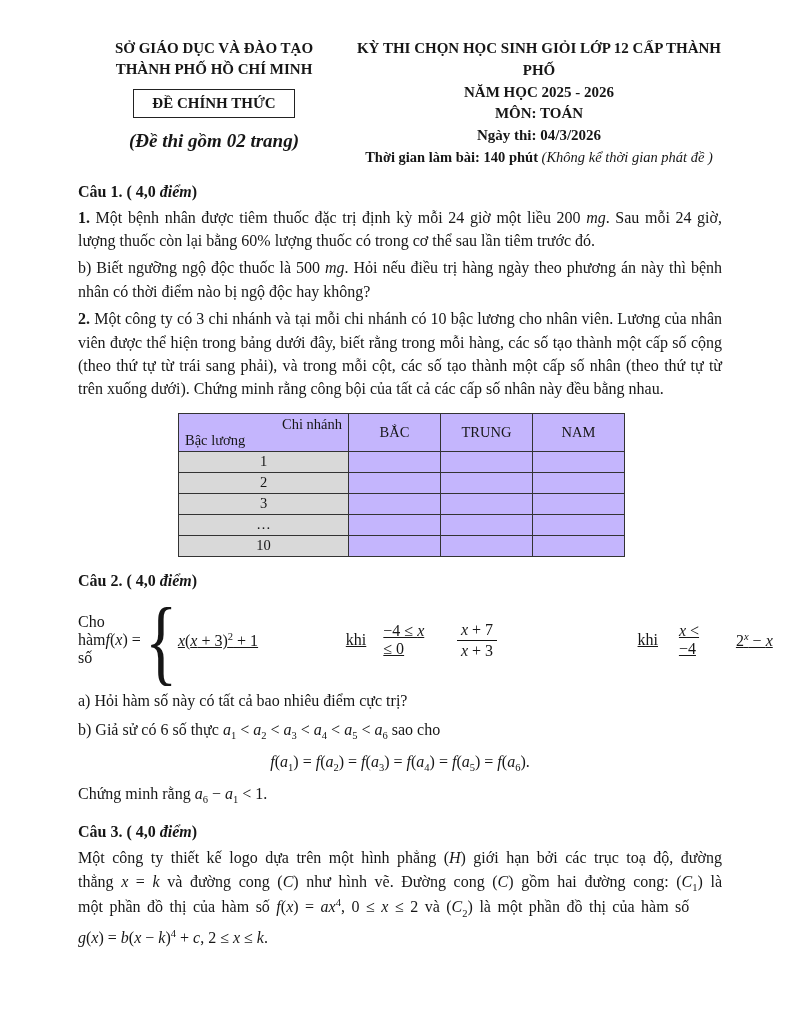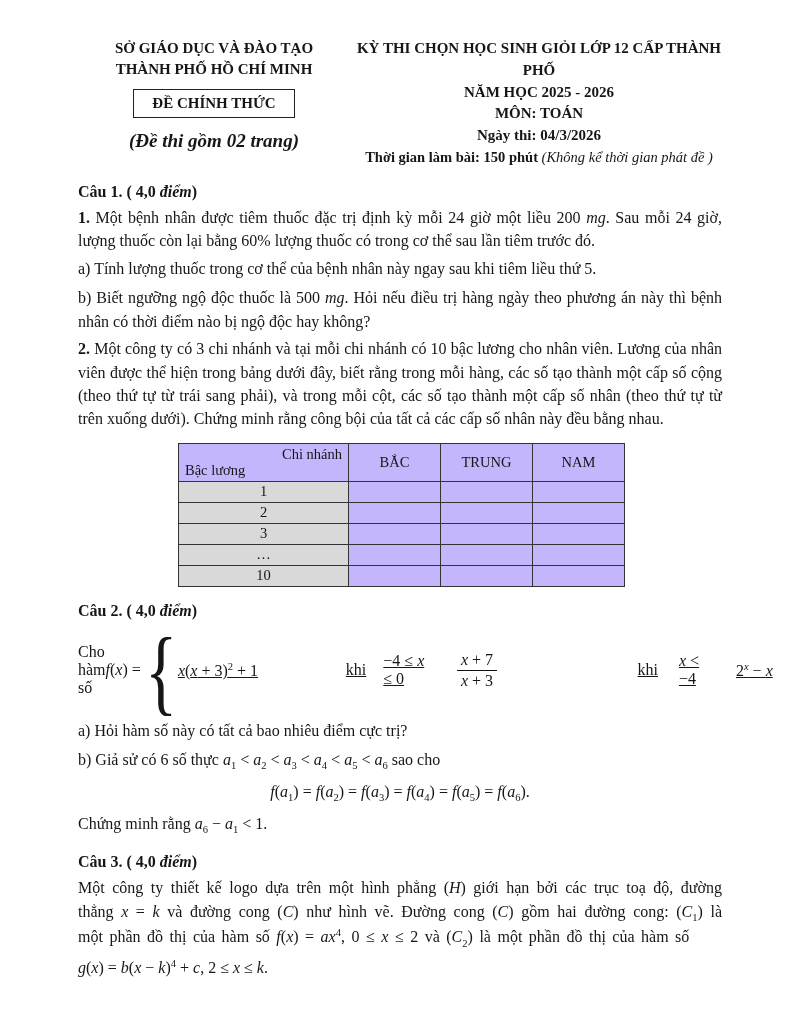--- a/index.html
+++ b/index.html
@@ -101,29 +101,28 @@
         <span class="code-box">ĐỀ CHÍNH THỨC</span>
       </div>
       <div class="pages-note">(Đề thi gồm 02 trang)</div>
     </div>
     <div class="hdr-right">
       <div class="hline">KỲ THI CHỌN HỌC SINH GIỎI LỚP 12 CẤP THÀNH PHỐ</div>
       <div class="hline">NĂM HỌC 2025 - 2026</div>
       <div class="hline">MÔN: TOÁN</div>
       <div class="hline">Ngày thi: 04/3/2026</div>
       <div class="duration-line">
-        <span class="duration-bold">Thời gian làm bài: 150 phút </span><span class="duration-italic">(Không kể thời gian phát đề )</span>
+        <span class="duration-bold">Thời gian làm bài: 140 phút </span><span class="duration-italic">(Không kể thời gian phát đề )</span>
       </div>
     </div>
   </header>
 
   <section>
     <div class="sec-title">Câu 1. ( 4,0 <i>điểm</i>)</div>
     <p class="para"><b>1.</b> Một bệnh nhân được tiêm thuốc đặc trị định kỳ mỗi 24 giờ một liều 200 <i>mg</i>. Sau mỗi 24 giờ, lượng thuốc còn lại bằng 60% lượng thuốc có trong cơ thể sau lần tiêm trước đó.</p>
-    <p class="line">a) Tính lượng thuốc trong cơ thể của bệnh nhân này ngay sau khi tiêm liều thứ 5.</p>
     <p class="para">b) Biết ngưỡng ngộ độc thuốc là 500 <i>mg</i>. Hỏi nếu điều trị hàng ngày theo phương án này thì bệnh nhân có thời điểm nào bị ngộ độc hay không?</p>
     <p class="para"><b>2.</b> Một công ty có 3 chi nhánh và tại mỗi chi nhánh có 10 bậc lương cho nhân viên. Lương của nhân viên được thể hiện trong bảng dưới đây, biết rằng trong mỗi hàng, các số tạo thành một cấp số cộng (theo thứ tự từ trái sang phải), và trong mỗi cột, các số tạo thành một cấp số nhân (theo thứ tự từ trên xuống dưới). Chứng minh rằng công bội của tất cả các cấp số nhân này đều bằng nhau.</p>
 
     <div class="tbl-wrap">
       <table class="salary">
         <tbody>
             <tr>
           <th class="diag">
             <span class="diag-top">Chi nhánh</span>
             <span class="diag-bot">Bậc lương</span>

